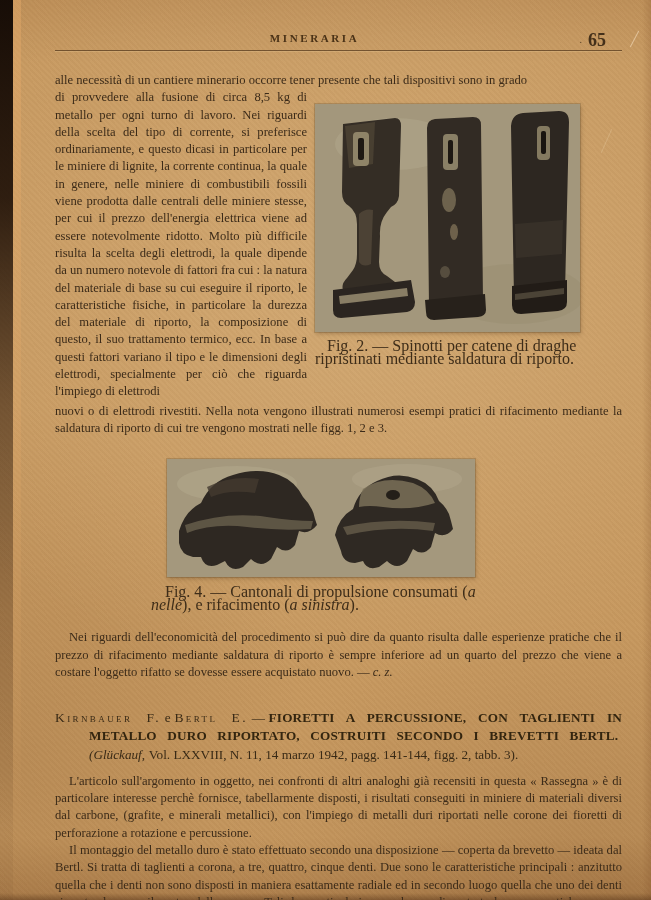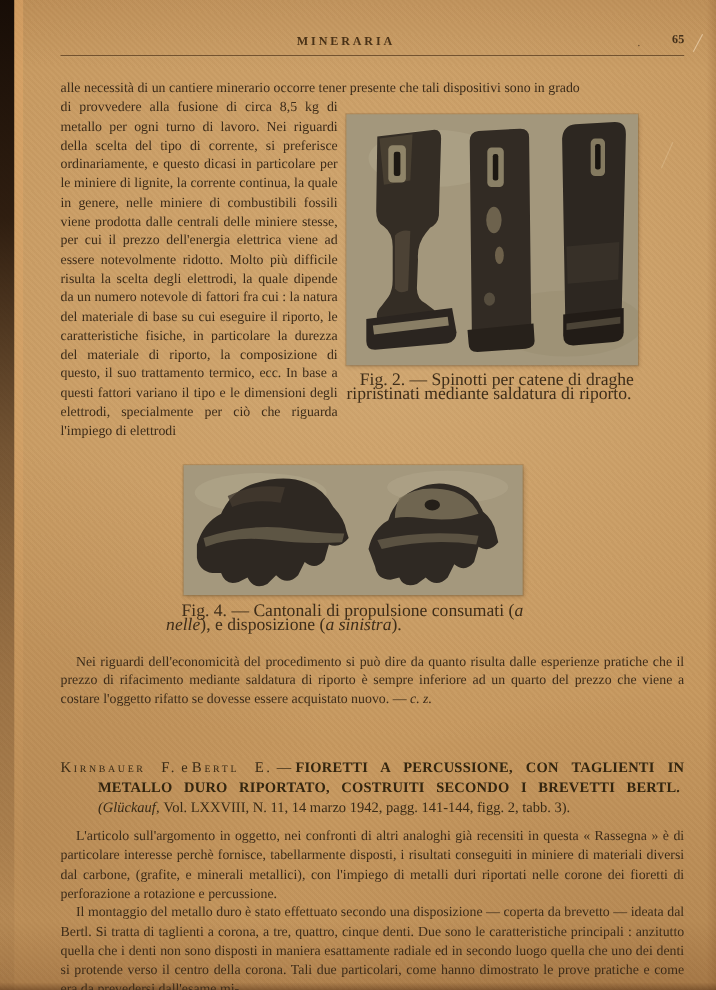--- a/index.html
+++ b/index.html
@@ -44,21 +44,21 @@
   .scratch.s2{right:44px;top:128px;height:26px;transform:rotate(24deg);opacity:.4;}
 
   .content{position:absolute;left:55px;top:30px;width:567px;}
 
   
   .running-head{position:relative;height:18px;}
   .journal-title{
     position:absolute;left:50%;transform:translateX(-50%);margin-left:-24px;
     top:2px;font-size:11px;font-weight:bold;letter-spacing:2.6px;color:#4a3217;
   }
-  .page-number{position:absolute;right:0;top:0;font-size:11px;font-weight:bold;color:#44301a;}
+  .page-number{position:absolute;right:16px;top:0;font-size:18px;font-weight:bold;color:#44301a;}
   .page-number-dot{position:absolute;right:40px;top:4px;font-size:10px;color:#5a4226;}
   .head-rule{height:1px;background:rgba(70,44,20,0.65);margin-top:2px;box-shadow:0 1px 0 rgba(240,210,160,0.25);}
 
   
   .bodytext{font-size:12.6px;line-height:17.3px;text-align:justify;}
   .opening-line{margin-top:21px;}
   .wrap-row{display:flex;margin-top:0;justify-content:space-between;}
   .col-text{width:252px;flex:0 0 252px;}
   .fig2-block{flex:1;margin-left:8px;padding-top:15px;}
   .photo{display:block;background:#a89c80;box-shadow:0 0 0 1px rgba(90,70,40,0.25), 1px 2px 4px rgba(60,35,12,0.25);}
@@ -67,21 +67,21 @@
   .fig3-figure{margin-top:22px;}
   .fig3-photo-wrap{margin-left:112px;}
   .fig3-caption{width:338px;margin:8px 0 0 96px;text-indent:14px;}
   .ital{font-style:italic;}
 
   .continuation{margin-top:2px;}
   .economics{margin-top:18px;text-indent:14px;}
 
   
   .ref-head{
-    margin-top:44px;font-size:13.2px;line-height:18.2px;text-align:justify;
+    margin-top:28px;font-size:13.2px;line-height:18.2px;text-align:justify;
     padding-left:34px;text-indent:-34px;color:#392a16;
   }
   .smallcaps{font-variant:small-caps;letter-spacing:2.4px;font-size:13.5px;}
   .sp{margin-right:0.28em;}
   .ref-title{font-weight:bold;letter-spacing:0.2px;color:#33250f;}
   .ref-src-italic{font-style:italic;}
   .ref-para{margin-top:9px;text-indent:14px;}
   .ref-para.p2{margin-top:0;}
 </style>
 </head>
@@ -143,20 +143,21 @@
             <rect x="226" y="27" width="5" height="23" rx="2" fill="#191510"></rect>
             <path d="M200 120 L248 116 L247 150 L201 154 Z" fill="#3a332b" opacity="0.8"></path>
             <path d="M197 182 L252 176 L252 198 Q252 206 243 207 L206 210 Q197 210 197 201 Z" fill="#221c17"></path>
             <path d="M200 190 L249 184 L249 190 L200 196 Z" fill="#6e6450" opacity="0.55"></path>
           </g>
         </svg>
         <figcaption class="caption fig2-caption">Fig. 2. — Spinotti per catene di draghe ripristinati mediante saldatura di riporto.</figcaption>
       </figure>
     </div>
 
+    <div class="bodytext continuation">nuovi o di elettrodi rivestiti. Nella nota vengono illustrati numerosi esempi pratici di rifacimento mediante la saldatura di riporto di cui tre vengono mostrati nelle figg. 1, 2 e 3.</div>
 
     <figure class="fig3-figure" style="margin:22px 0 0 0;">
       <div class="fig3-photo-wrap">
         <svg class="photo" width="308" height="118" viewBox="0 0 308 118" role="img">
           <rect x="0" y="0" width="308" height="118" fill="#a89c80"></rect>
           <rect x="0" y="0" width="308" height="118" fill="#90856a" opacity="0.15"></rect>
           <ellipse cx="70" cy="25" rx="60" ry="18" fill="#b4a98d" opacity="0.5"></ellipse>
           <ellipse cx="240" cy="20" rx="55" ry="15" fill="#b4a98d" opacity="0.45"></ellipse>
 
           <g>
@@ -168,21 +169,21 @@
 
           <g>
             <path d="M168 76 Q172 58 186 50 Q192 30 210 22 Q230 12 250 20 Q266 26 272 42 Q282 50 284 62 L286 70
                      Q278 80 268 74 L264 88 Q256 98 246 90 L240 102 Q230 112 220 102 L212 108 Q200 112 196 102 L188 104 Q176 104 174 92 Z" fill="#2f2923"></path>
             <path d="M196 30 Q216 16 246 24 Q262 30 268 44 Q244 52 216 48 Q202 46 192 48 Q192 38 196 30 Z" fill="#7a7058" opacity="0.85"></path>
             <ellipse cx="226" cy="36" rx="7" ry="5" fill="#241f19"></ellipse>
             <path d="M176 68 Q220 58 268 64 L266 72 Q224 66 180 76 Z" fill="#6d6450" opacity="0.7"></path>
           </g>
         </svg>
       </div>
-      <figcaption class="caption fig3-caption"><span>Fig. 4. — Cantonali di propulsione consumati (</span><span class="ital">a nelle</span><span>), e disposizione (</span><span class="ital">a sinistra</span><span>).</span></figcaption>
+      <figcaption class="caption fig3-caption"><span>Fig. 4. — Cantonali di propulsione consumati (</span><span class="ital">a nelle</span><span>), e rifacimento (</span><span class="ital">a sinistra</span><span>).</span></figcaption>
     </figure>
 
     <div class="bodytext economics"><span>Nei riguardi dell'economicità del procedimento si può dire da quanto risulta dalle esperienze pratiche che il prezzo di rifacimento mediante saldatura di riporto è sempre inferiore ad un quarto del prezzo che viene a costare l'oggetto rifatto se dovesse essere acquistato nuovo.</span><span> — </span><span class="ital">c. z.</span></div>
 
     <div class="ref-head"><span class="smallcaps sp">Kirnbauer F.</span><span class="sp">e</span><span class="smallcaps sp">Bertl E.</span><span class="sp">—</span><span class="ref-title sp">FIORETTI A PERCUSSIONE, CON TAGLIENTI IN METALLO DURO RIPORTATO, COSTRUITI SECONDO I BREVETTI BERTL.</span><span class="ref-src-italic sp">(Glückauf,</span><span>Vol. LXXVIII, N. 11, 14 marzo 1942, pagg. 141-144, figg. 2, tabb. 3).</span></div>
 
     <div class="bodytext ref-para">L'articolo sull'argomento in oggetto, nei confronti di altri analoghi già recensiti in questa « Rassegna » è di particolare interesse perchè fornisce, tabellarmente disposti, i risultati conseguiti in miniere di materiali diversi dal carbone, (grafite, e minerali metallici), con l'impiego di metalli duri riportati nelle corone dei fioretti di perforazione a rotazione e percussione.</div>
     <div class="bodytext ref-para p2">Il montaggio del metallo duro è stato effettuato secondo una disposizione — coperta da brevetto — ideata dal Bertl. Si tratta di taglienti a corona, a tre, quattro, cinque denti. Due sono le caratteristiche principali : anzitutto quella che i denti non sono disposti in maniera esattamente radiale ed in secondo luogo quella che uno dei denti si protende verso il centro della corona. Tali due particolari, come hanno dimostrato le prove pratiche e come era da prevedersi dall'esame mi-</div>
 
   </div>

